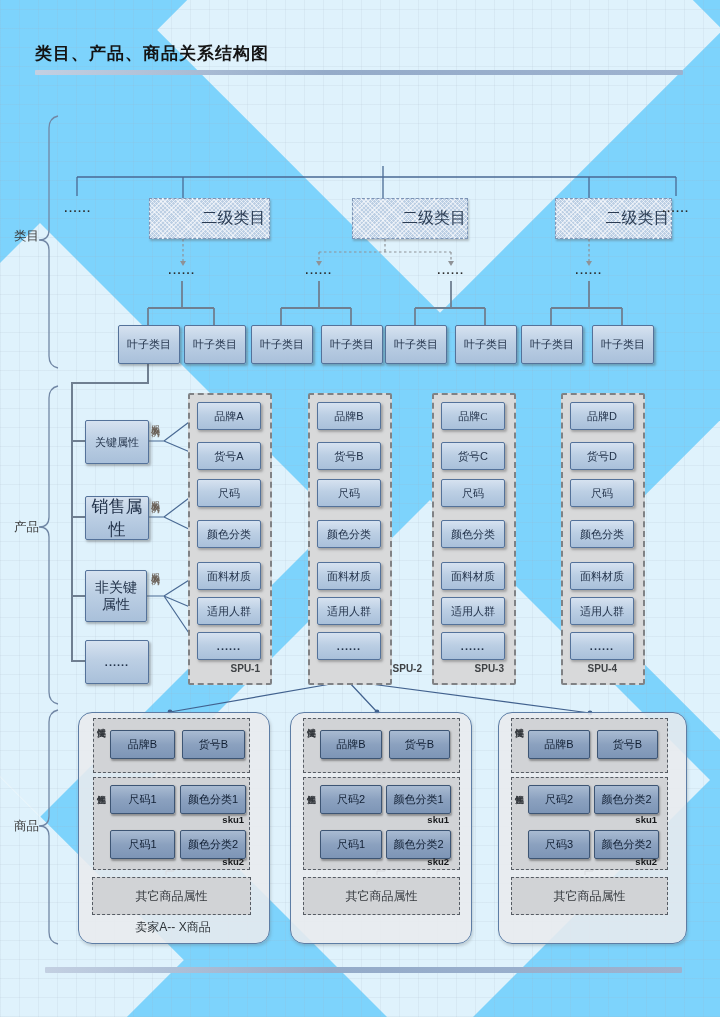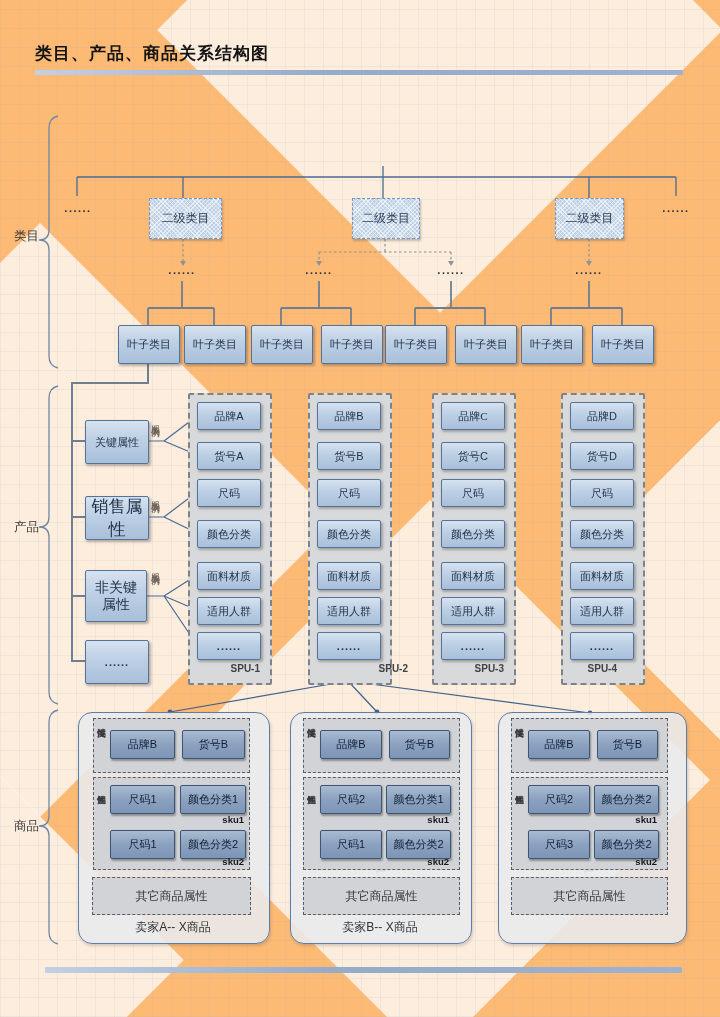--- a/index.html
+++ b/index.html
@@ -1,32 +1,32 @@
 <!DOCTYPE html>
 <html><head>
 <meta charset="utf-8">
 <style>
   html,body{margin:0;padding:0;}
   body{font-family:"Liberation Sans","DejaVu Sans",sans-serif;}
-  #stage{position:relative;width:720px;height:1017px;background:#fdba74;overflow:hidden;}
+  #stage{position:relative;width:720px;height:1017px;background:#7dd3fc;overflow:hidden;}
   .diamond{position:absolute;background:#fbfbfb;opacity:.78;transform:rotate(45deg);}
   #grid{position:absolute;inset:0;
     background-image:
       repeating-linear-gradient(0deg, rgba(160,172,188,.13) 0 1px, transparent 1px 19px),
       repeating-linear-gradient(90deg, rgba(160,172,188,.13) 0 1px, transparent 1px 19px);}
   #wires{position:absolute;inset:0;}
   .abs{position:absolute;}
   .node{position:absolute;background:linear-gradient(180deg,#d6e2f0 0%,#bccfe4 45%,#a9c0da 100%);
     border:1px solid #54729a;border-radius:2px;box-shadow:1.5px 2px 2.5px rgba(80,80,80,.4);
     color:#22324a;text-align:center;display:flex;align-items:center;justify-content:center;}
   .hatch{position:absolute;background-color:#bccfe4;
     background-image:repeating-linear-gradient(45deg, rgba(255,255,255,.55) 0 1px, transparent 1px 3px),
                      repeating-linear-gradient(135deg, rgba(255,255,255,.55) 0 1px, transparent 1px 3px);
     border:1px dashed #7d94b5;box-shadow:1px 1.5px 2px rgba(90,90,90,.35);
-    color:#2a3b52;font-size:12px;display:flex;align-items:center;justify-content:center;}
+    color:#2a3b52;font-size:16px;display:flex;align-items:center;justify-content:center;padding-left:48px;}
   .spu-col{position:absolute;background:#d8d9da;border:2px dashed #808285;border-radius:2px;}
   .spu-label{position:absolute;font-size:10px;font-weight:700;color:#3f4245;text-align:right;}
   .dots{position:absolute;font-size:11px;font-weight:700;color:#2b2b2b;letter-spacing:1.5px;text-align:center;}
   .vtext{position:absolute;writing-mode:vertical-rl;text-orientation:upright;line-height:1.05;}
   .note{font-size:9px;color:#655a50;letter-spacing:1px;}
   .seller{position:absolute;background:rgba(233,235,238,.88);border:1.5px solid #5d7da5;border-radius:14px;
     box-shadow:1px 2px 3px rgba(90,90,90,.25);}
   .sub-dashed{position:absolute;background:#d1d3d6;border:1.4px dashed #565c64;}
   .g-item{position:absolute;background:linear-gradient(180deg,#a9bbd2 0%,#8ba1bf 50%,#7d95b6 100%);
     border:1px solid #3d5574;border-radius:2px;box-shadow:1px 1.5px 2px rgba(60,60,60,.45);
@@ -136,21 +136,21 @@
   <div class="node" style="left:197px;top:632px;width:62px;height:26px;font-size:11px;font-weight:700;letter-spacing:1px;">......</div>
   <div class="spu-label" style="left:188px;top:663px;width:72px;">SPU-1</div>
 
   <div class="node" style="left:317px;top:402px;width:62px;height:26px;font-size:11px;">品牌B</div>
   <div class="node" style="left:317px;top:442px;width:62px;height:26px;font-size:11px;">货号B</div>
   <div class="node" style="left:317px;top:479px;width:62px;height:26px;font-size:11px;">尺码</div>
   <div class="node" style="left:317px;top:520px;width:62px;height:26px;font-size:11px;">颜色分类</div>
   <div class="node" style="left:317px;top:562px;width:62px;height:26px;font-size:11px;">面料材质</div>
   <div class="node" style="left:317px;top:597px;width:62px;height:26px;font-size:11px;">适用人群</div>
   <div class="node" style="left:317px;top:632px;width:62px;height:26px;font-size:11px;font-weight:700;letter-spacing:1px;">......</div>
-  <div class="spu-label" style="left:308px;top:663px;width:72px;padding-left:28px;">SPU-2</div>
+  <div class="spu-label" style="left:322px;top:663px;width:72px;padding-left:28px;">SPU-2</div>
 
   <div class="node" style="left:441px;top:402px;width:62px;height:26px;font-size:11px;font-family:Liberation Serif, serif;">品牌C</div>
   <div class="node" style="left:441px;top:442px;width:62px;height:26px;font-size:11px;">货号C</div>
   <div class="node" style="left:441px;top:479px;width:62px;height:26px;font-size:11px;">尺码</div>
   <div class="node" style="left:441px;top:520px;width:62px;height:26px;font-size:11px;">颜色分类</div>
   <div class="node" style="left:441px;top:562px;width:62px;height:26px;font-size:11px;">面料材质</div>
   <div class="node" style="left:441px;top:597px;width:62px;height:26px;font-size:11px;">适用人群</div>
   <div class="node" style="left:441px;top:632px;width:62px;height:26px;font-size:11px;font-weight:700;letter-spacing:1px;">......</div>
   <div class="spu-label" style="left:432px;top:663px;width:72px;">SPU-3</div>
 
@@ -190,21 +190,20 @@
   <div class="vtext attr-vlabel" style="left:306px;top:788px;height:60px;">销售属性</div>
   <div class="g-item" style="left:320px;top:785px;width:60px;height:27px;">尺码2</div>
   <div class="g-item" style="left:386px;top:785px;width:63px;height:27px;">颜色分类1</div>
   <div class="sku" style="left:375px;top:814px;width:74px;">sku1</div>
   <div class="g-item" style="left:320px;top:830px;width:60px;height:27px;">尺码1</div>
   <div class="g-item" style="left:386px;top:830px;width:63px;height:27px;">颜色分类2</div>
   <div class="sku" style="left:375px;top:856px;width:74px;">sku2</div>
   <div class="sub-dashed" style="left:303px;top:877px;width:155px;height:36px;display:flex;align-items:center;justify-content:center;font-size:12px;color:#34383d;">
     <span>其它商品属性</span>
     </div>
-  <div class="seller-name" style="left:290px;top:919px;width:180px;">卖家B-- X商品</div>
 
   <div class="seller" style="left:498px;top:712px;width:187px;height:230px;"></div>
   <div class="sub-dashed" style="left:511px;top:718px;width:155px;height:53px;"></div>
   <div class="vtext attr-vlabel" style="left:514px;top:721px;height:48px;">关键属性</div>
   <div class="g-item" style="left:528px;top:730px;width:60px;height:27px;">品牌B</div>
   <div class="g-item" style="left:597px;top:730px;width:59px;height:27px;">货号B</div>
   <div class="sub-dashed" style="left:511px;top:777px;width:155px;height:91px;"></div>
   <div class="vtext attr-vlabel" style="left:514px;top:788px;height:60px;">销售属性</div>
   <div class="g-item" style="left:528px;top:785px;width:60px;height:27px;">尺码2</div>
   <div class="g-item" style="left:594px;top:785px;width:63px;height:27px;">颜色分类2</div>

